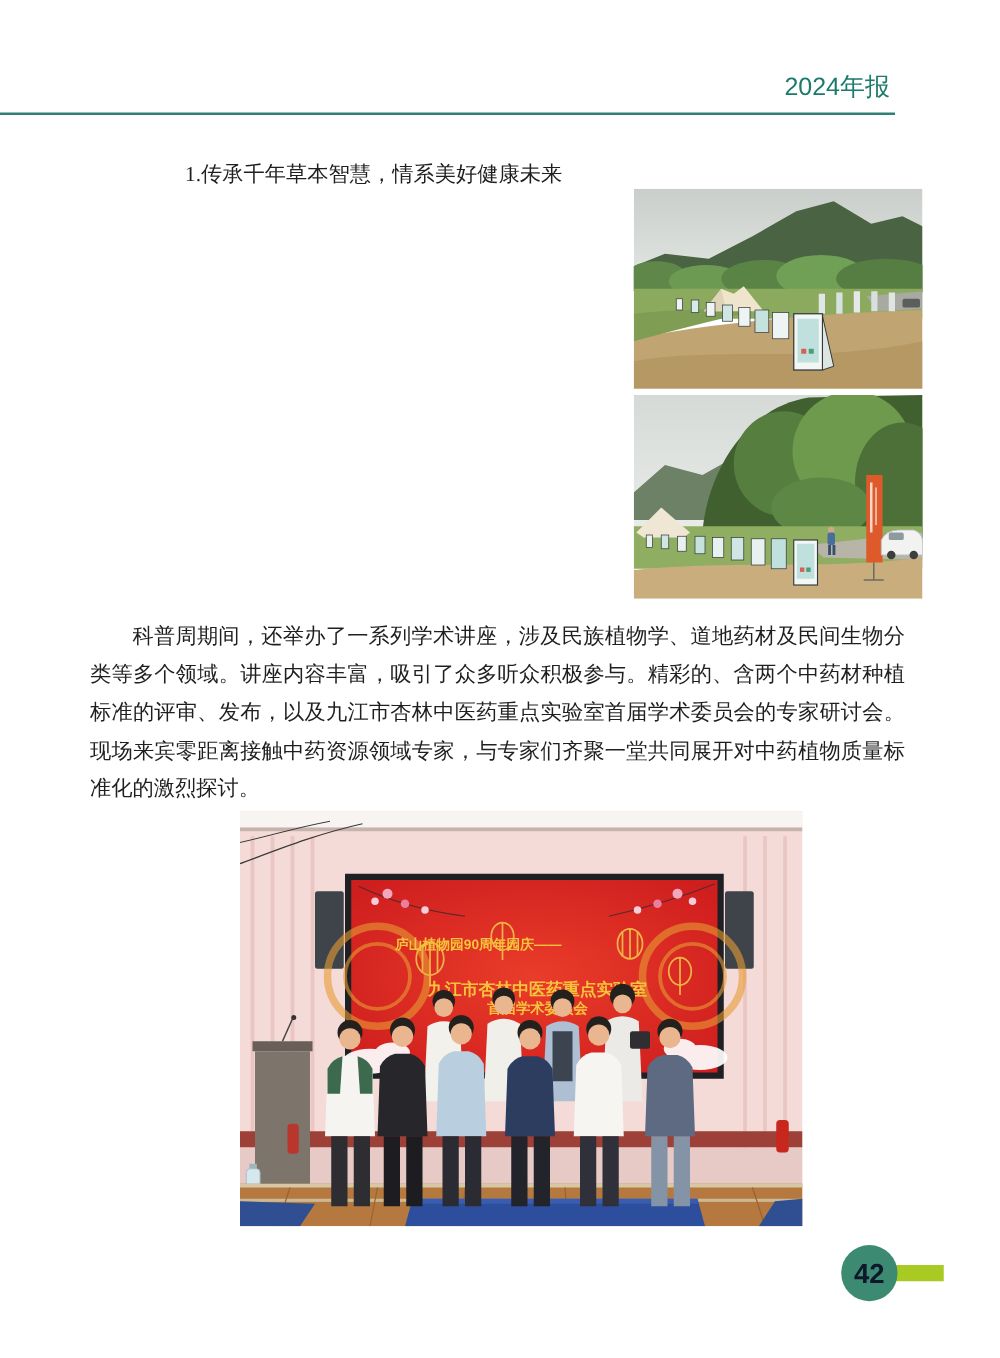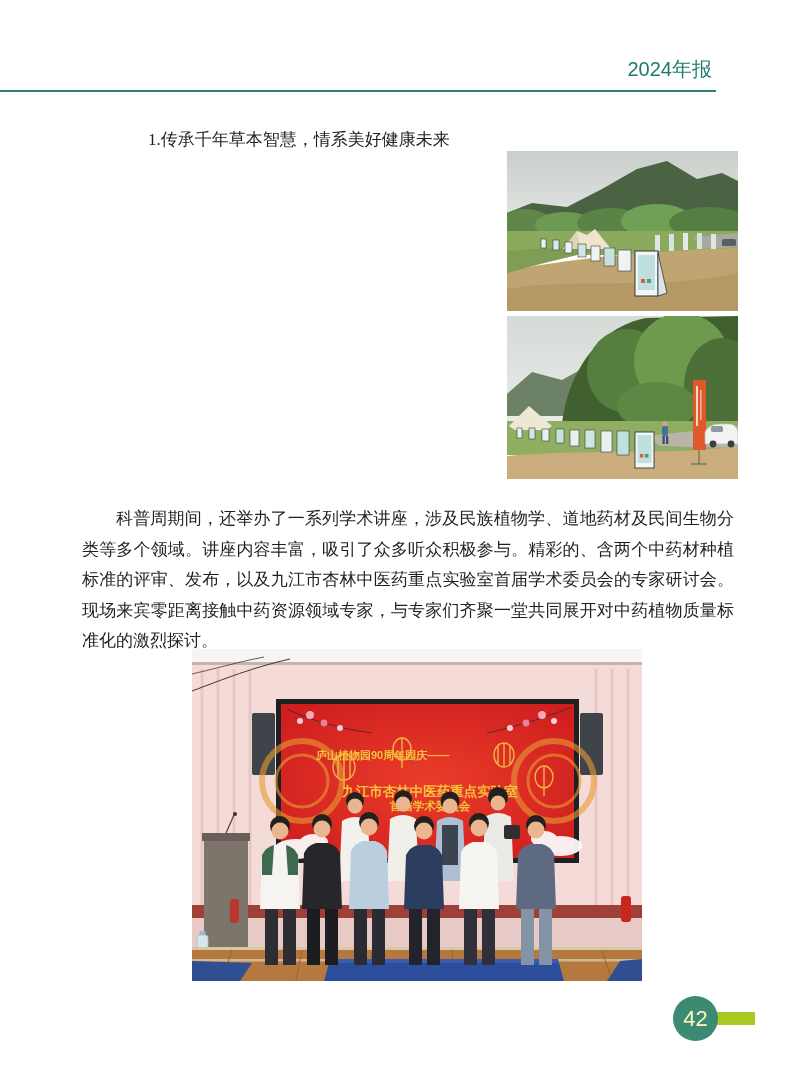--- a/index.html
+++ b/index.html
@@ -11,33 +11,33 @@
   .header-title{position:absolute;top:56px;left:0;width:712px;text-align:right;
     font-size:20px;color:#1b7a6b;font-family:"Liberation Sans","DejaVu Sans",sans-serif;}
   .header-rule{position:absolute;top:90px;left:0;width:716px;height:2px;background:#2e8077;}
 
   
   .text-col{position:absolute;left:78px;top:126px;width:390px;font-size:17px;
     line-height:28px;text-align:justify;color:#1f1f1f;margin-left:36px;}
   .text-col p{margin:0;text-indent:2em;}
 
   .para3{position:absolute;left:72px;top:494px;width:652px;font-size:17px;
-    line-height:30.5px;text-align:justify;text-indent:2em;color:#1f1f1f;margin:10px;}
+    line-height:30.5px;text-align:justify;text-indent:2em;color:#1f1f1f;margin:0;}
 
   .photo{position:absolute;display:block;margin-left:24px;}
   .photo svg{display:block;width:100%;height:100%;}
   .photo1{left:483px;top:135px;width:231px;height:160px;}
   .photo2{left:483px;top:300px;width:231px;height:163px;}
   .photo3{left:168px;top:633px;width:450px;height:332px;}
 
   
   .badge-bar{position:absolute;left:710px;top:1012px;width:45px;height:13px;background:#a9c923;}
   .badge-circle{position:absolute;left:673px;top:996px;width:45px;height:45px;border-radius:50%;
-    background:#3c8a72;color:#fef9c3;display:flex;align-items:center;justify-content:center;
-    font-family:"Liberation Sans","DejaVu Sans",sans-serif;font-weight:normal;font-size:22px;}
+    background:#3c8a72;color:#0f172a;display:flex;align-items:center;justify-content:center;
+    font-family:"Liberation Sans","DejaVu Sans",sans-serif;font-weight:bold;font-size:22px;}
 </style>
 </head>
 <body>
 
 <div class="page">
 
   <div class="header-title">2024年报</div>
   <div class="header-rule"></div>
 
   <div class="text-col">

